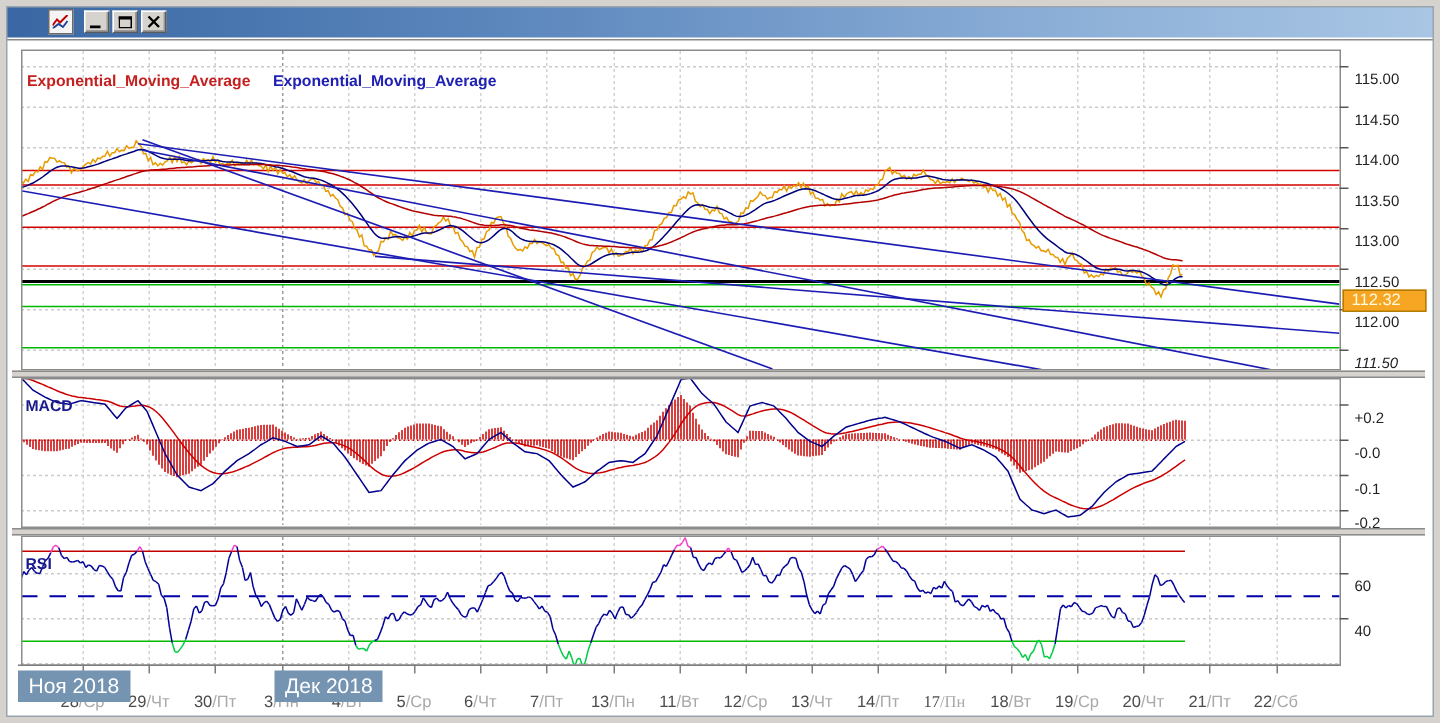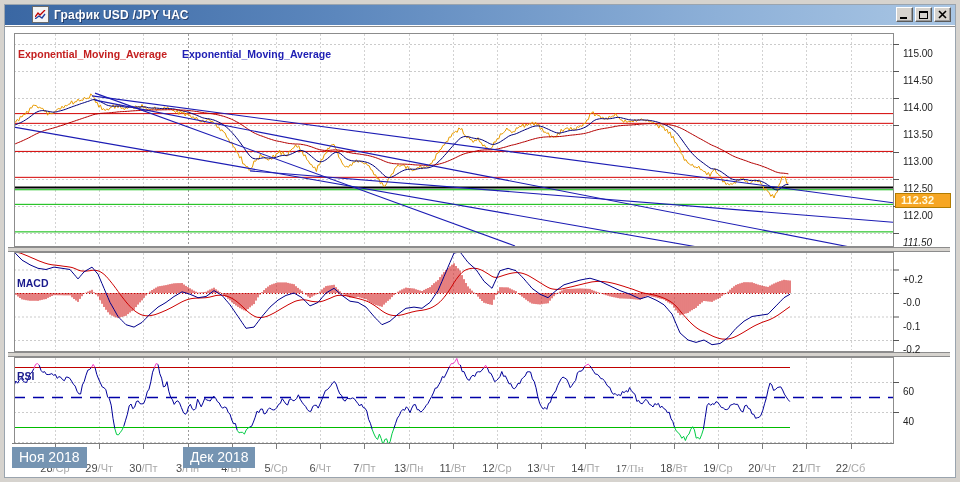--- a/index.html
+++ b/index.html
@@ -16,35 +16,34 @@
   #chart{position:absolute;left:0;top:0;z-index:10;}
   #labels{position:absolute;inset:0;z-index:20;pointer-events:none;margin-top:11px;}
   #labels > *{position:absolute;}
   #legend{left:18px;top:37px;display:flex;gap:15px;font-size:10.5px;font-weight:bold;white-space:nowrap;}
   .paneltitle{font-size:10.5px;font-weight:bold;color:#1a1a8c;}
   .scale-label{font-size:10px;color:#222222;white-space:nowrap;}
   .day{font-size:11px;white-space:nowrap;transform:translateX(-50%);}
   .day b{font-weight:normal;color:#4b4b4b;}
   .day i{font-style:normal;color:#a9a9a9;text-align:right;}
   .monthbox{background:#7594b2;color:#ffffff;font-size:14px;padding:2px 7px 3px 7px;white-space:nowrap;}
-  #badge{background:#f6a623;border:1px solid #b27c00;color:#fffbe0;font-size:11px;font-weight:bold;padding:0 0 0 5px;width:49px;height:13px;line-height:13px;}
+  #badge{background:#f6a623;border:1px solid #b27c00;color:#fffbe0;font-size:11px;font-weight:normal;padding:0 0 0 5px;width:49px;height:13px;line-height:13px;}
   .splitter{position:absolute;left:8px;width:942px;height:5px;background:#d6d3ce;border-top:1px solid #8c8c8c;border-bottom:1px solid #8c8c8c;box-sizing:border-box;z-index:15;}
 </style>
 </head>
 <body>
 
 <div id="win">
   <div id="titlebar">
     <span id="title-icon">
       <svg width="11" height="9" viewBox="0 0 11 9">
           <polyline points="0,7 3,3 5,5 10,0" fill="none" stroke="#c00000" stroke-width="1.3"></polyline>
           <polyline points="0,9 4,6 7,8 10,4" fill="none" stroke="#2040a0" stroke-width="1.3"></polyline>
         </svg>
     </span>
-    <span id="title-text">График USD /JPY ЧАС</span>
     <button class="winbtn">
         <svg width="9" height="9">
           <rect x="0" y="7" width="7" height="2" fill="#000"></rect>
         </svg>
       </button>
     <button class="winbtn">
         <svg width="9" height="9">
           <rect x="0.5" y="1.5" width="8" height="7" fill="none" stroke="#000"></rect>
           <rect x="0" y="1" width="9" height="2" fill="#000"></rect>
         </svg>
@@ -641,21 +640,21 @@
       <line x1="893" y1="340.5" x2="899" y2="340.5" stroke="#555"></line>
       <line x1="893" y1="382.5" x2="899" y2="382.5" stroke="#555"></line>
       <line x1="893" y1="412.5" x2="899" y2="412.5" stroke="#555"></line>
     </svg>
 
   <div id="labels">
     <div id="legend">
       <span style="color: rgb(196, 32, 32);">Exponential_Moving_Average</span>
       <span style="color: rgb(32, 32, 180);">Exponential_Moving_Average</span>
     </div>
-    <div class="paneltitle" style="left:17px;top:266px;">MACD</div>
+    <div class="paneltitle" style="left:17px;top:254px;">MACD</div>
     <div class="paneltitle" style="left:17px;top:359px;">RSI</div>
     <div id="badge" style="left: 895px; top: 181.72px; background: rgb(246, 166, 35);">112.32</div>
   <div class="day" style="left: 55px; top: 451px;"><b>28</b><i>/Ср</i></div>
       <div class="day" style="left: 99.2px; top: 451px;"><b>29</b><i>/Чт</i></div>
       <div class="day" style="left: 143.4px; top: 451px;"><b>30</b><i>/Пт</i></div>
       <div class="day" style="left: 187.6px; top: 451px;"><b>3</b><i>/Пн</i></div>
       <div class="day" style="left: 231.8px; top: 451px;"><b>4</b><i>/Вт</i></div>
       <div class="day" style="left: 276px; top: 451px;"><b>5</b><i>/Ср</i></div>
       <div class="day" style="left: 320.2px; top: 451px;"><b>6</b><i>/Чт</i></div>
       <div class="day" style="left: 364.4px; top: 451px;"><b>7</b><i>/Пт</i></div>

